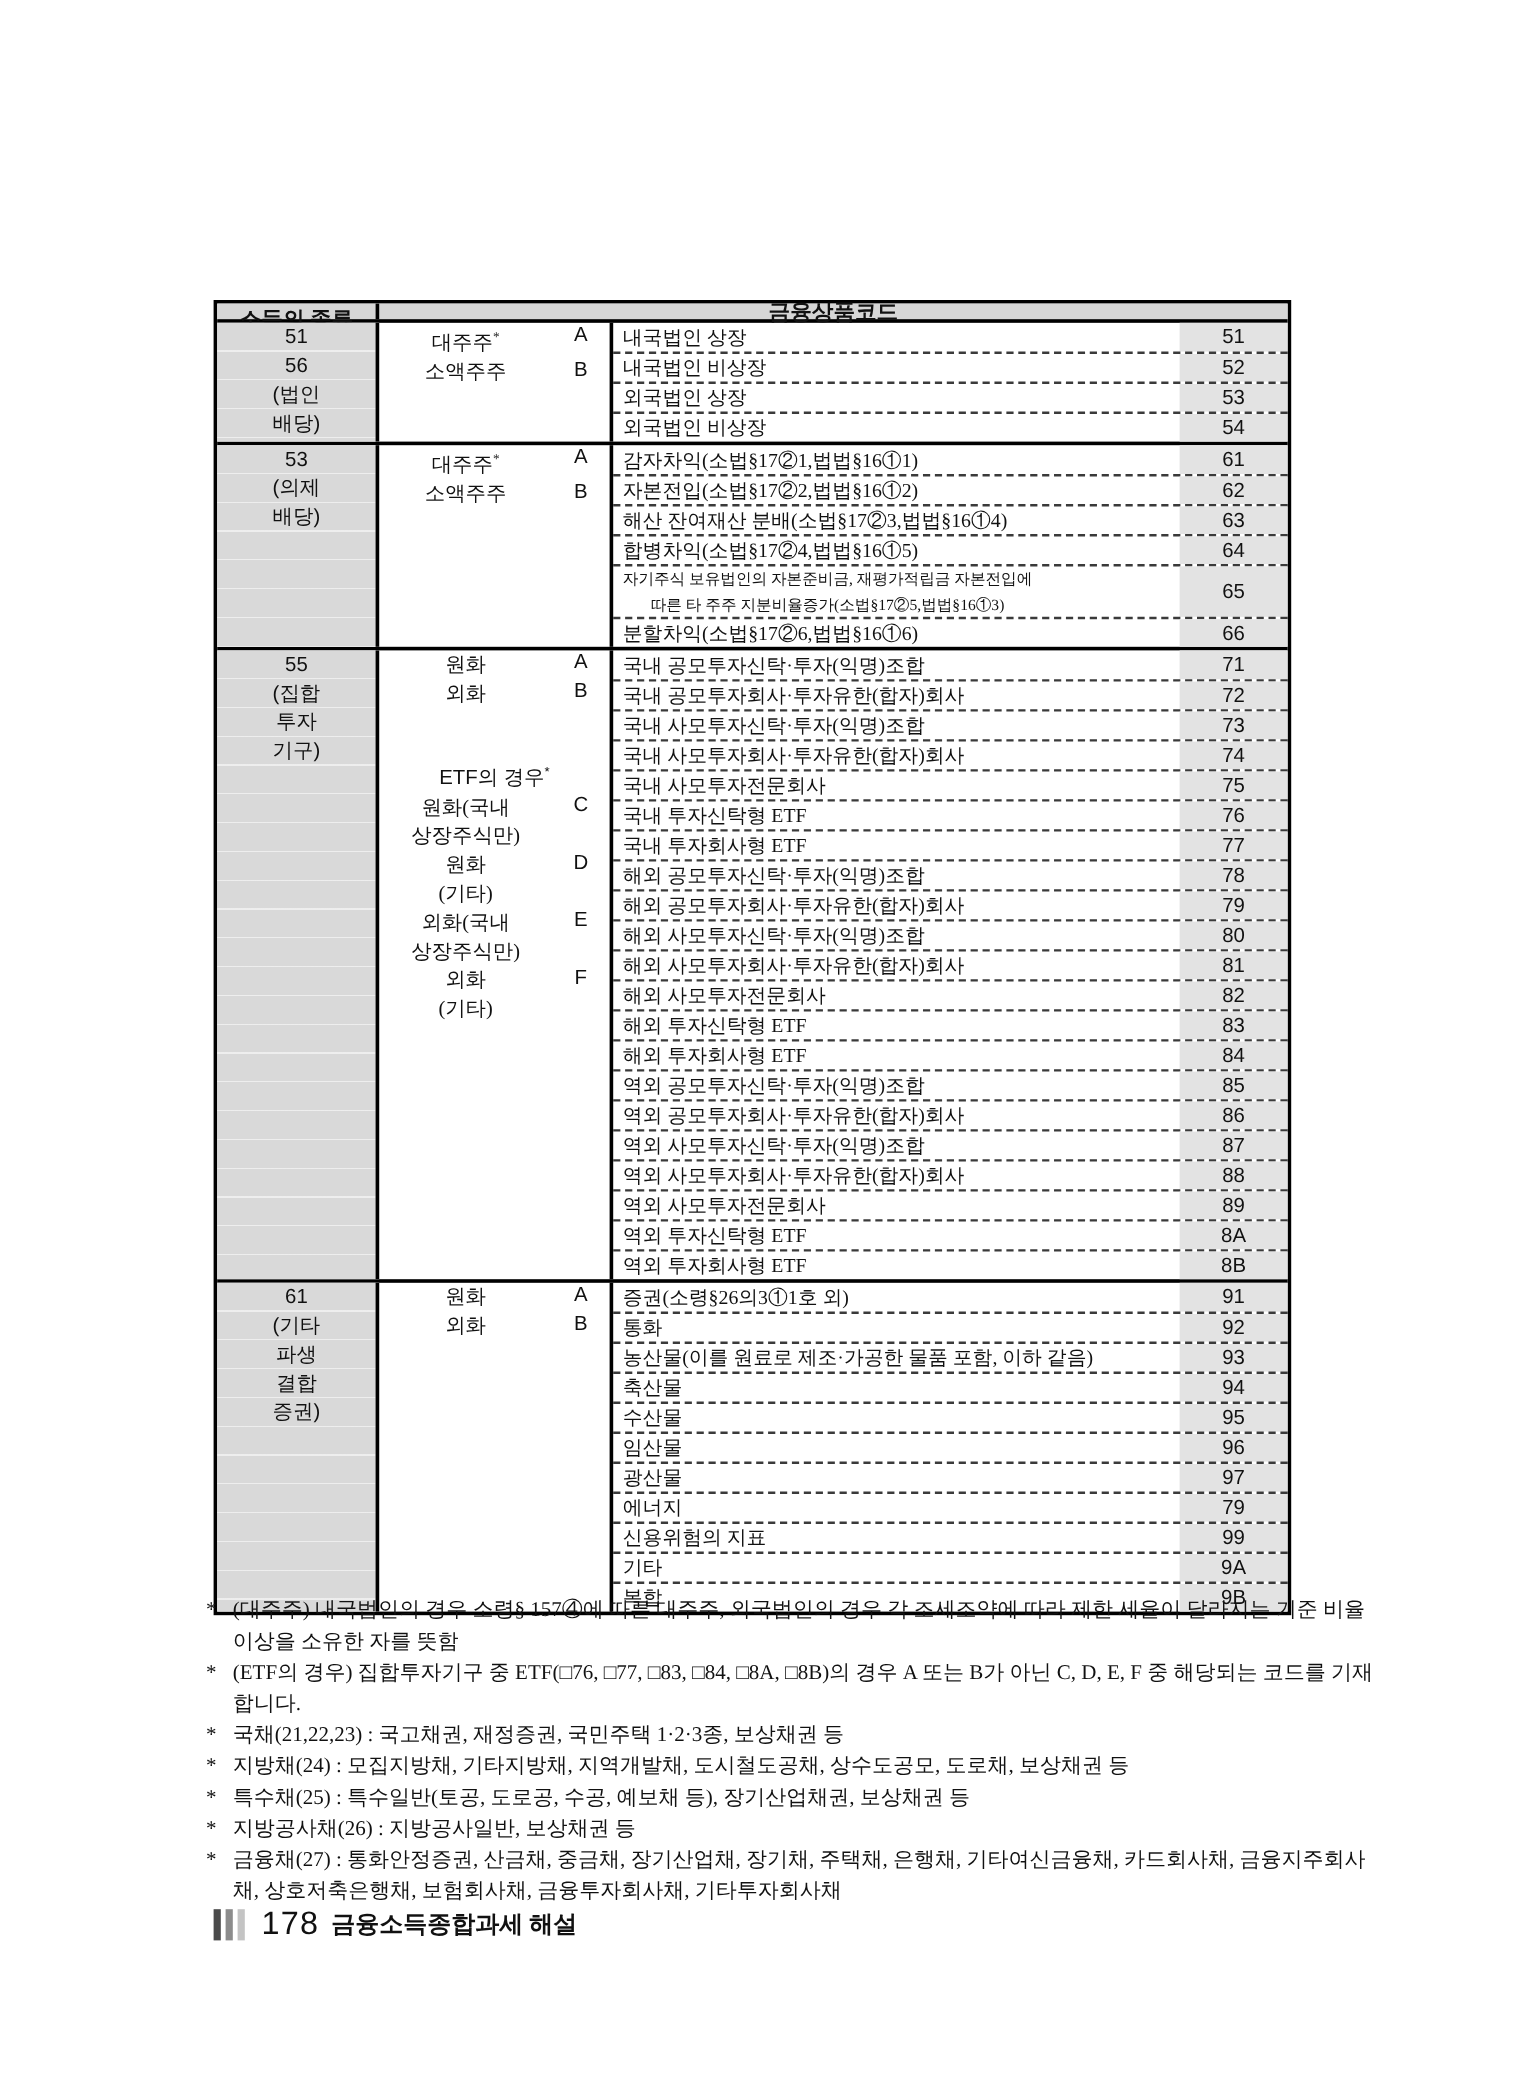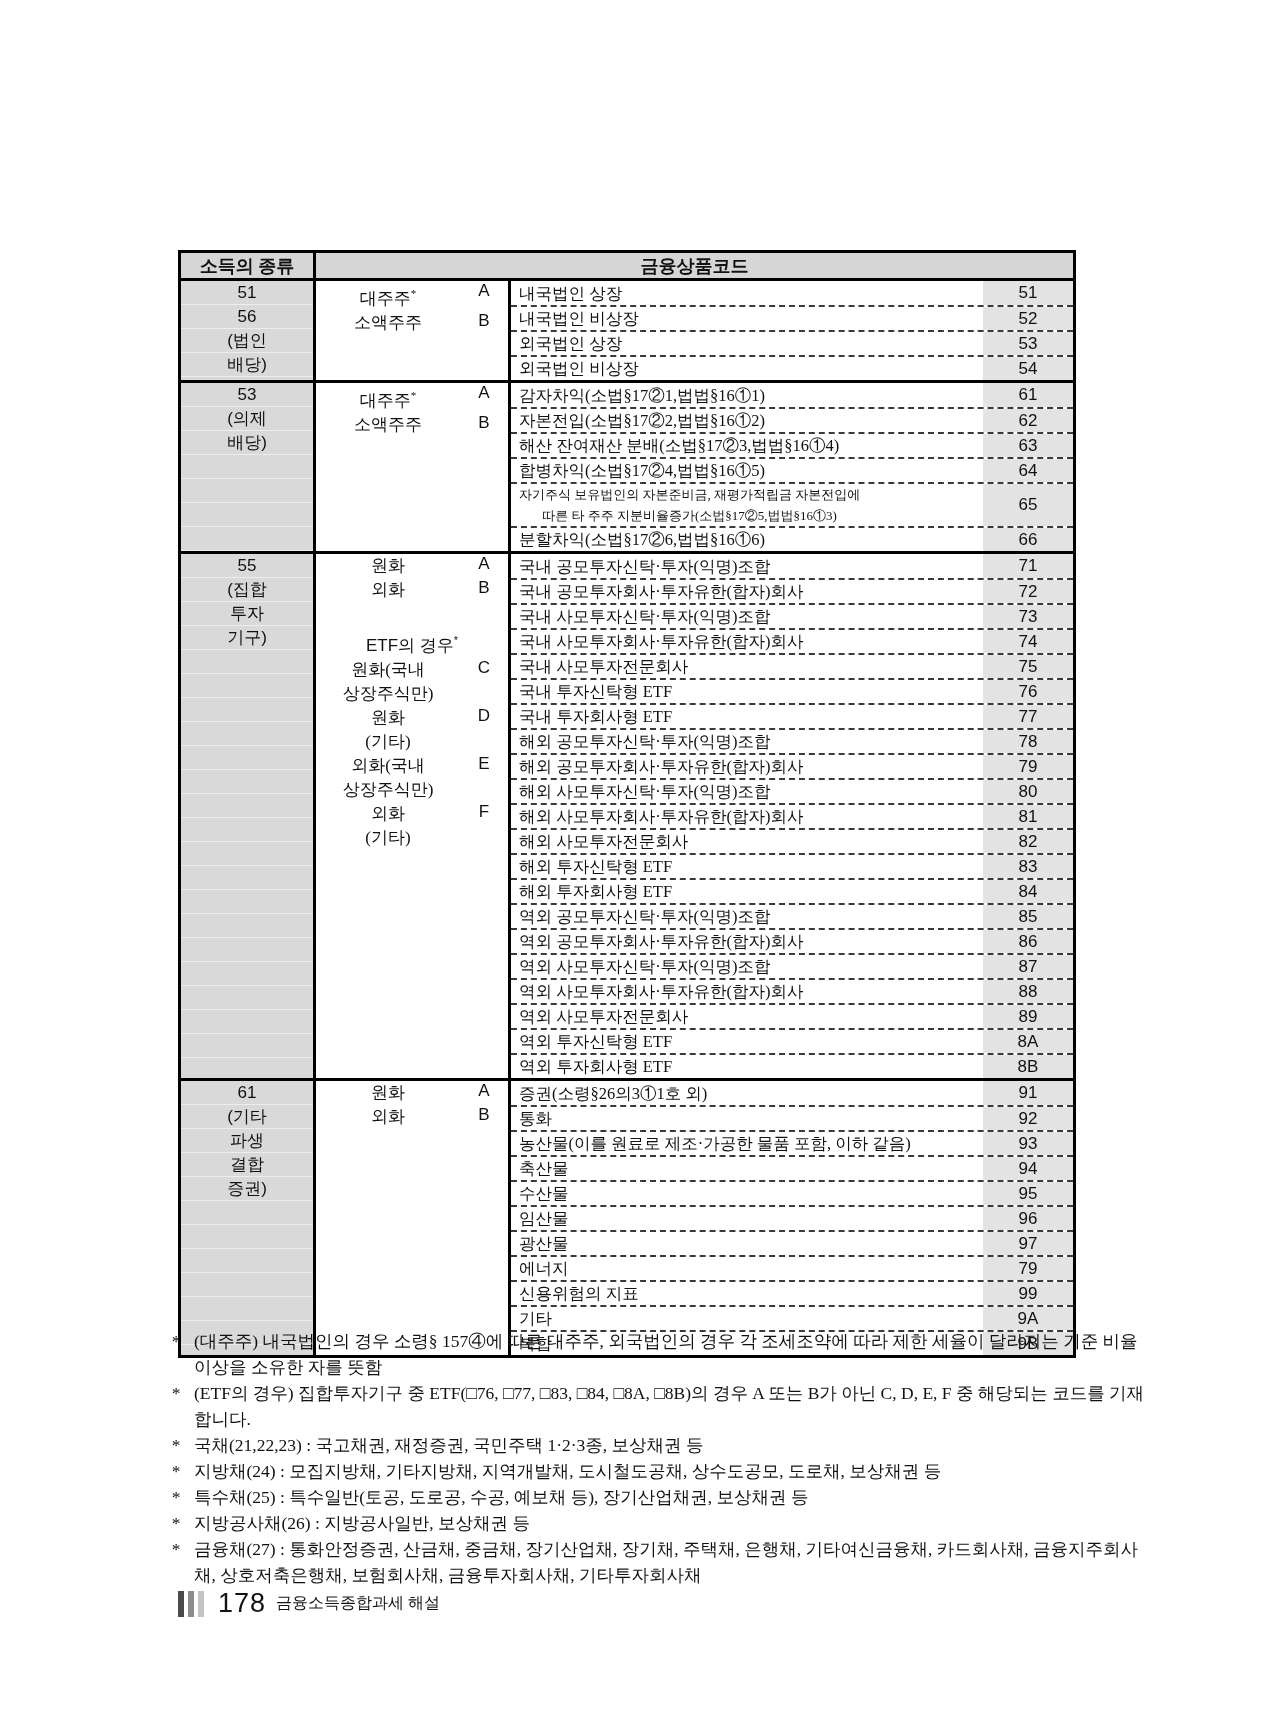--- a/index.html
+++ b/index.html
@@ -13,35 +13,35 @@
     position:relative;width:1280px;height:1735px;background:#ffffff;
     font-family:"Liberation Serif","DejaVu Serif",serif;color:#111;
     margin:0 auto;overflow:hidden;
   }
   .sans{font-family:"Liberation Sans","DejaVu Sans",sans-serif;}
   
   .doc-table{
     position:absolute;left:178px;top:250px;width:898px;
     border:3px solid #000;
   }
-  .thead{display:flex;background:var(--header-bg);border-bottom:3px solid #000;height:28px;
+  .thead{display:flex;background:var(--header-bg);border-bottom:3px solid #000;height:16px;
     font-weight:bold;font-size:18px;align-items:center;}
   .th-income{width:135px;text-align:center;border-right:3px solid #000;align-self:stretch;line-height:26px;}
   .th-code{flex:1;text-align:center;}
   .group{display:flex;}
   .group + .group{border-top:3px solid #000;}
   .cell-income{
     width:135px;border-right:3px solid #000;background:var(--income-bg);
     background-image:repeating-linear-gradient(to bottom,transparent 0 23px,rgba(255,255,255,.55) 23px 24px);
     text-align:center;white-space:pre-line;font-size:17px;line-height:24px;
     font-family:"Liberation Sans","DejaVu Sans",sans-serif;
   }
   .cell-holders{width:195px;border-right:3px solid #000;font-size:17px;}
   .holder{display:flex;min-height:24px;}
-  .holder.gap{margin-top:26px;}
+  .holder.gap{margin-top:42px;}
   .hlabel{flex:1;text-align:center;white-space:pre-line;line-height:24px;}
   .hletter{width:48px;text-align:center;font-family:"Liberation Sans","DejaVu Sans",sans-serif;font-size:17px;}
   .hlabel sup{font-size:11px;}
   .rows{flex:1;display:flex;flex-direction:column;}
   .prow{display:flex;min-height:24px;text-align:center;}
   .prow + .prow{border-top:2px dashed #3a3a3a;}
   .plabel{flex:1;padding-left:8px;font-size:16.5px;line-height:23px;white-space:pre-line;
     display:flex;align-items:center;}
   .plabel.small{font-size:13px;line-height:21px;}
   .pcode{width:90px;background:var(--code-bg);display:flex;align-items:center;justify-content:center;
@@ -53,21 +53,21 @@
   .fn-text{flex:1;}
   
   .footer{position:absolute;left:178px;top:1588px;display:flex;align-items:center;}
   .bars{display:flex;align-items:center;margin-right:10px;}
   .bars i{display:block;width:6px;height:26px;margin-right:4px;}
   .bars i:nth-child(1){background:#4a4a4a;}
   .bars i:nth-child(2){background:#8c8c8c;}
   .bars i:nth-child(3){background:#c4c4c4;}
   .pagenum{font-size:27px;font-weight:normal;letter-spacing:1px;margin-right:10px;
     font-family:"Liberation Sans","DejaVu Sans",sans-serif;}
-  .booktitle{font-size:16px;font-weight:normal;}
+  .booktitle{font-size:20px;font-weight:bold;}
 </style>
 </head>
 <body>
 
 <div class="page">
 
   <div class="doc-table">
     <div class="thead">
       <div class="th-income">소득의 종류</div>
       <div class="th-code">금융상품코드</div>

